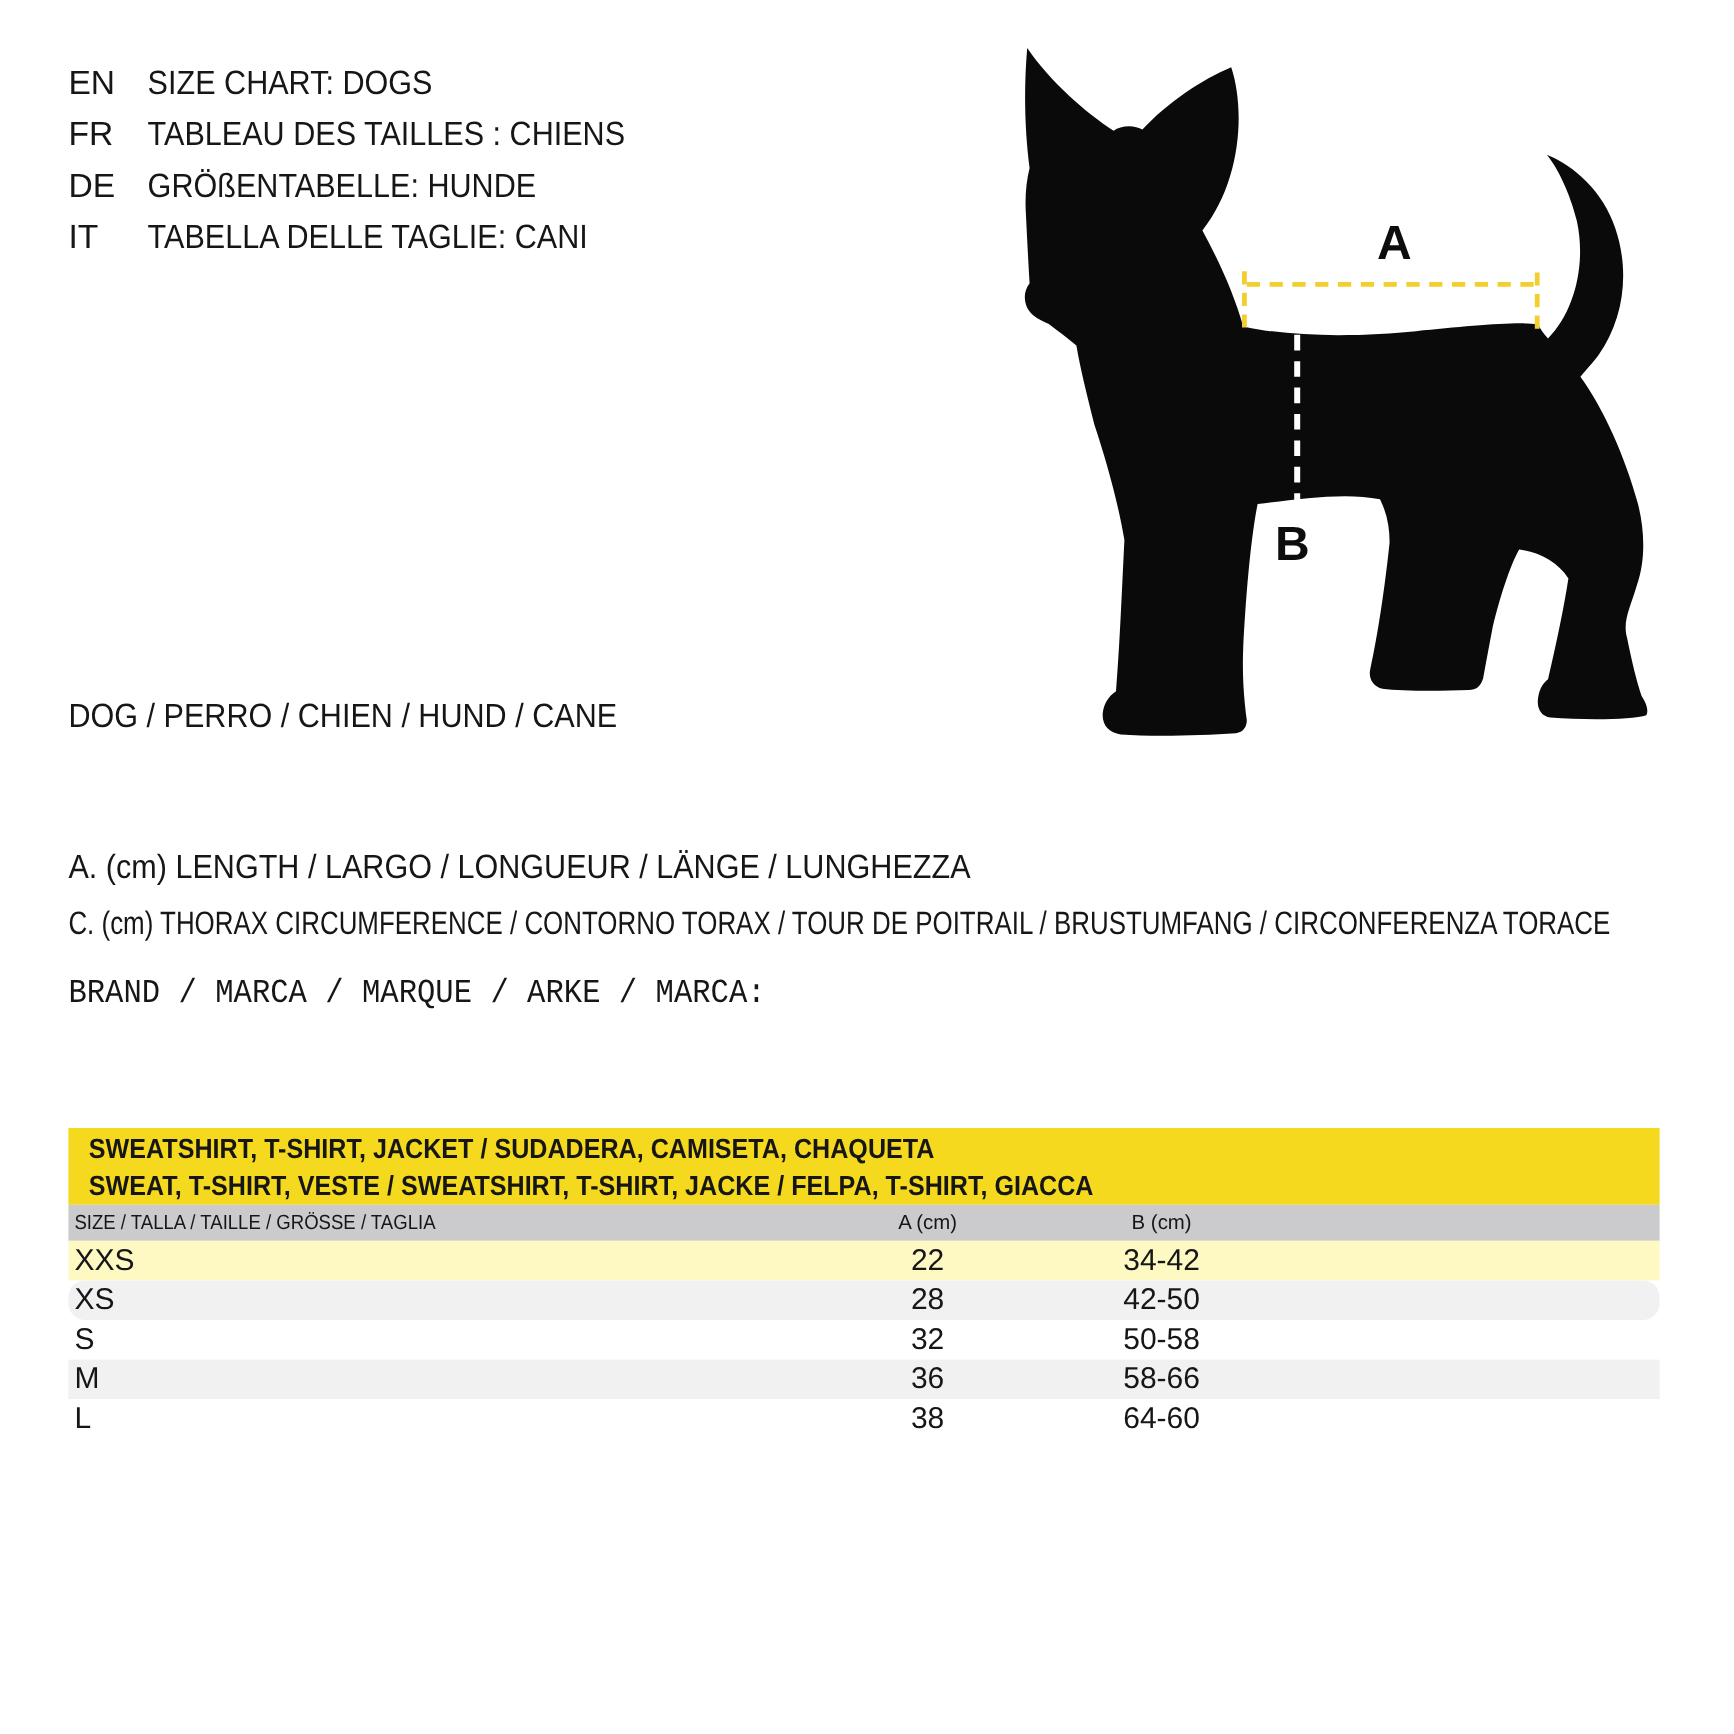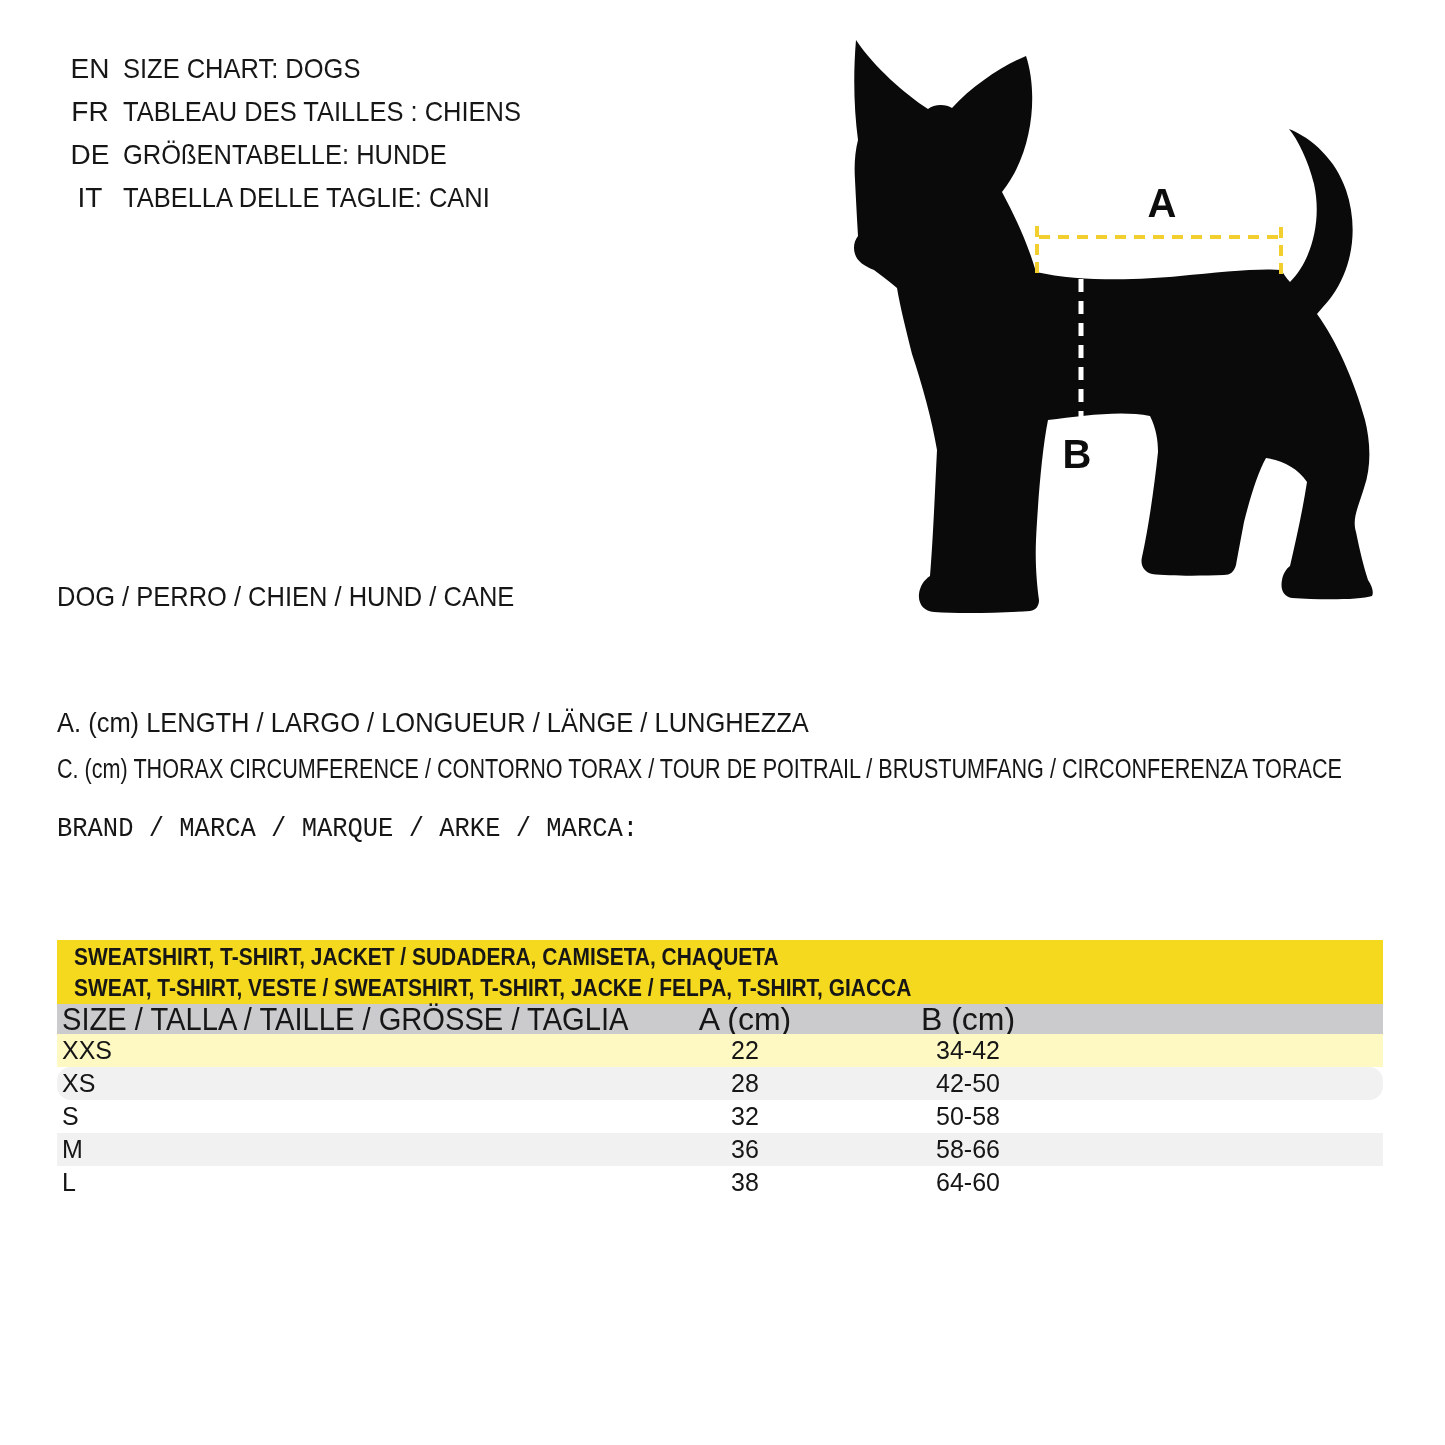--- a/index.html
+++ b/index.html
@@ -11,44 +11,44 @@
     color:#161616;
     overflow:hidden;
   }
   
   .cn{display:inline-block;transform:scaleX(.91);transform-origin:0 50%;white-space:nowrap;}
   .cnx{display:inline-block;transform:scaleX(.80);transform-origin:0 50%;white-space:nowrap;}
 
   
   .langs{position:absolute;left:57px;top:47px;}
   .lang-row{display:flex;height:43px;line-height:43px;font-size:28px;}
-  .lang-code{width:66px;flex:0 0 66px;text-align:center;}
+  .lang-code{width:66px;flex:0 0 66px;}
   .lang-label{}
 
   
   .figure{position:absolute;left:820px;top:20px;width:600px;height:600px;}
   .figure svg{position:absolute;left:0;top:0;}
   .marker{position:absolute;font-size:40px;font-weight:bold;color:#0d0d0d;transform:translate(-50%,-50%);}
   .marker-a{left:342px;top:183px;}
   .marker-b{left:257px;top:434px;}
 
   
   .line{position:absolute;left:57px;font-size:28px;line-height:28px;}
   .dog-label{top:583px;}
   .measure-a{top:709px;}
   .measure-c{top:755px;font-size:27px;}
   .brand{top:815px;font-family:Liberation Mono, monospace;}
 
   
   .table{position:absolute;left:57px;top:940px;width:1326px;}
   .thead-yellow{height:64px;padding-top:2px;box-sizing:border-box;}
   .thead-yellow .hl{display:block;height:31px;line-height:31px;font-size:23px;font-weight:bold;padding-left:17px;}
-  .thead-gray{position:relative;height:30px;line-height:30px;font-size:32px;}
+  .thead-gray{position:relative;height:30px;line-height:30px;font-size:17px;}
   .size-col{padding-left:5px;}
-  .col-a{position:absolute;left:688px;top:0;transform:translateX(-50%);white-space:nowrap;}
+  .col-a{position:absolute;left:716px;top:0;transform:translateX(-50%);white-space:nowrap;}
   .col-b{position:absolute;left:911px;top:0;transform:translateX(-50%);white-space:nowrap;}
   .trow{position:relative;height:33px;line-height:33px;font-size:25px;}
 </style>
 </head>
 <body>
 
 <div class="sheet">
 
   <div class="langs">
     <div class="lang-row">

